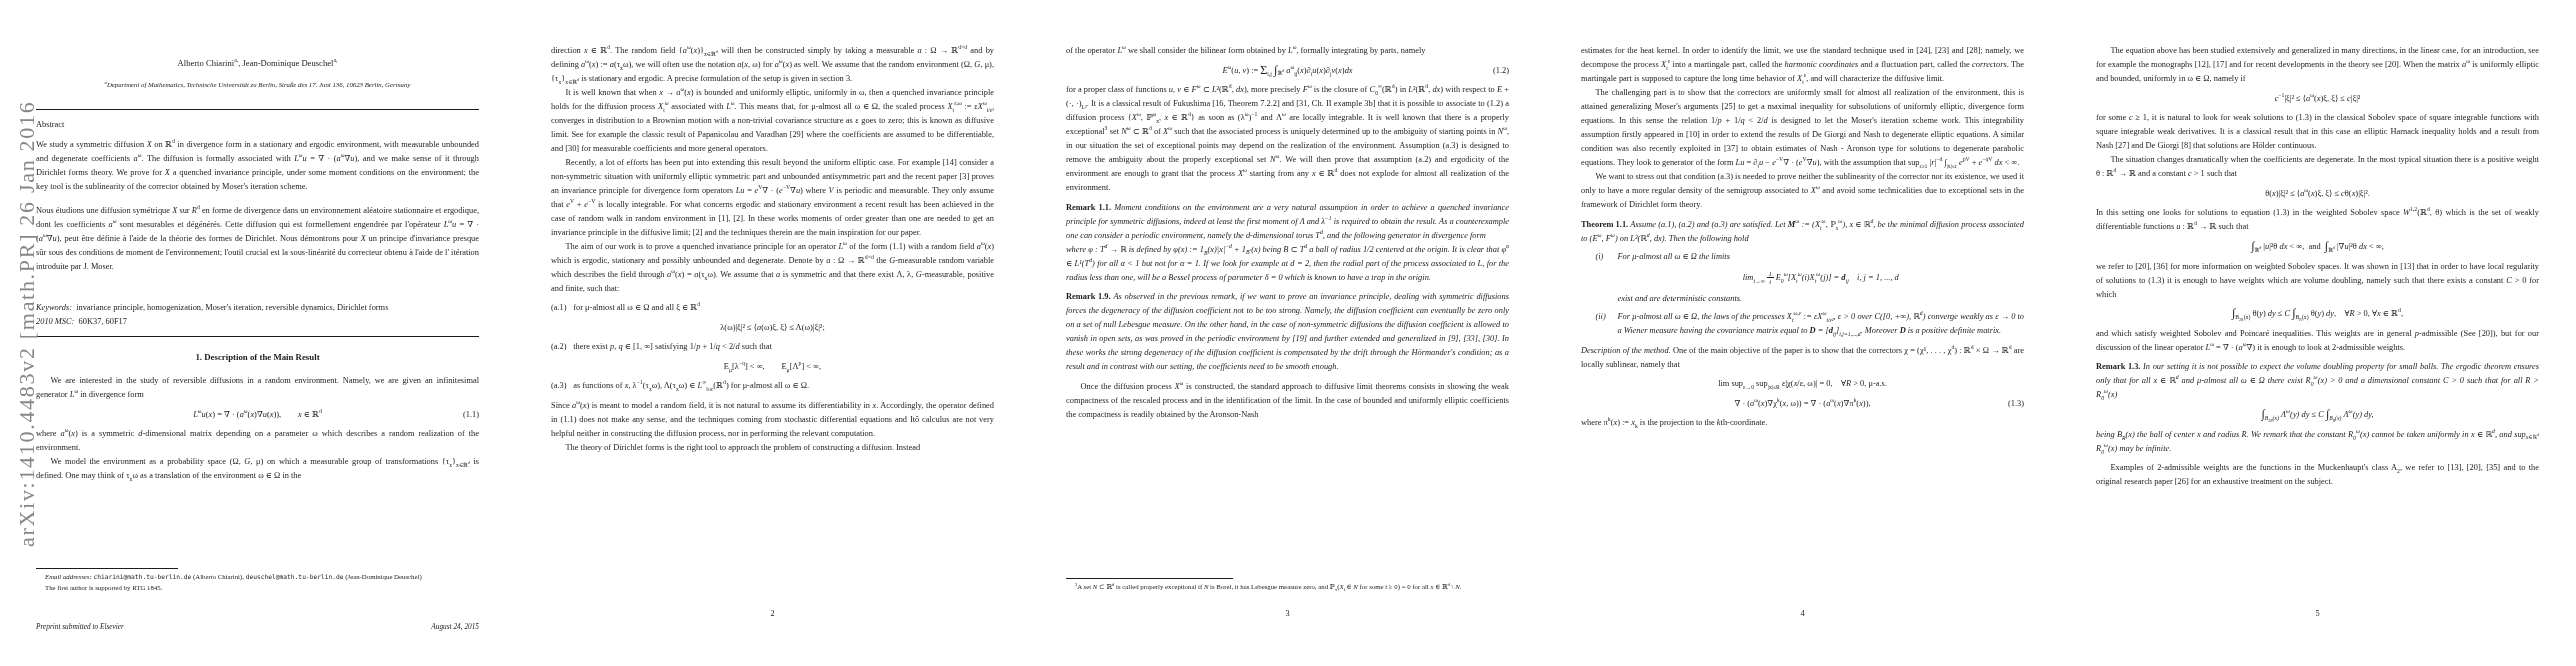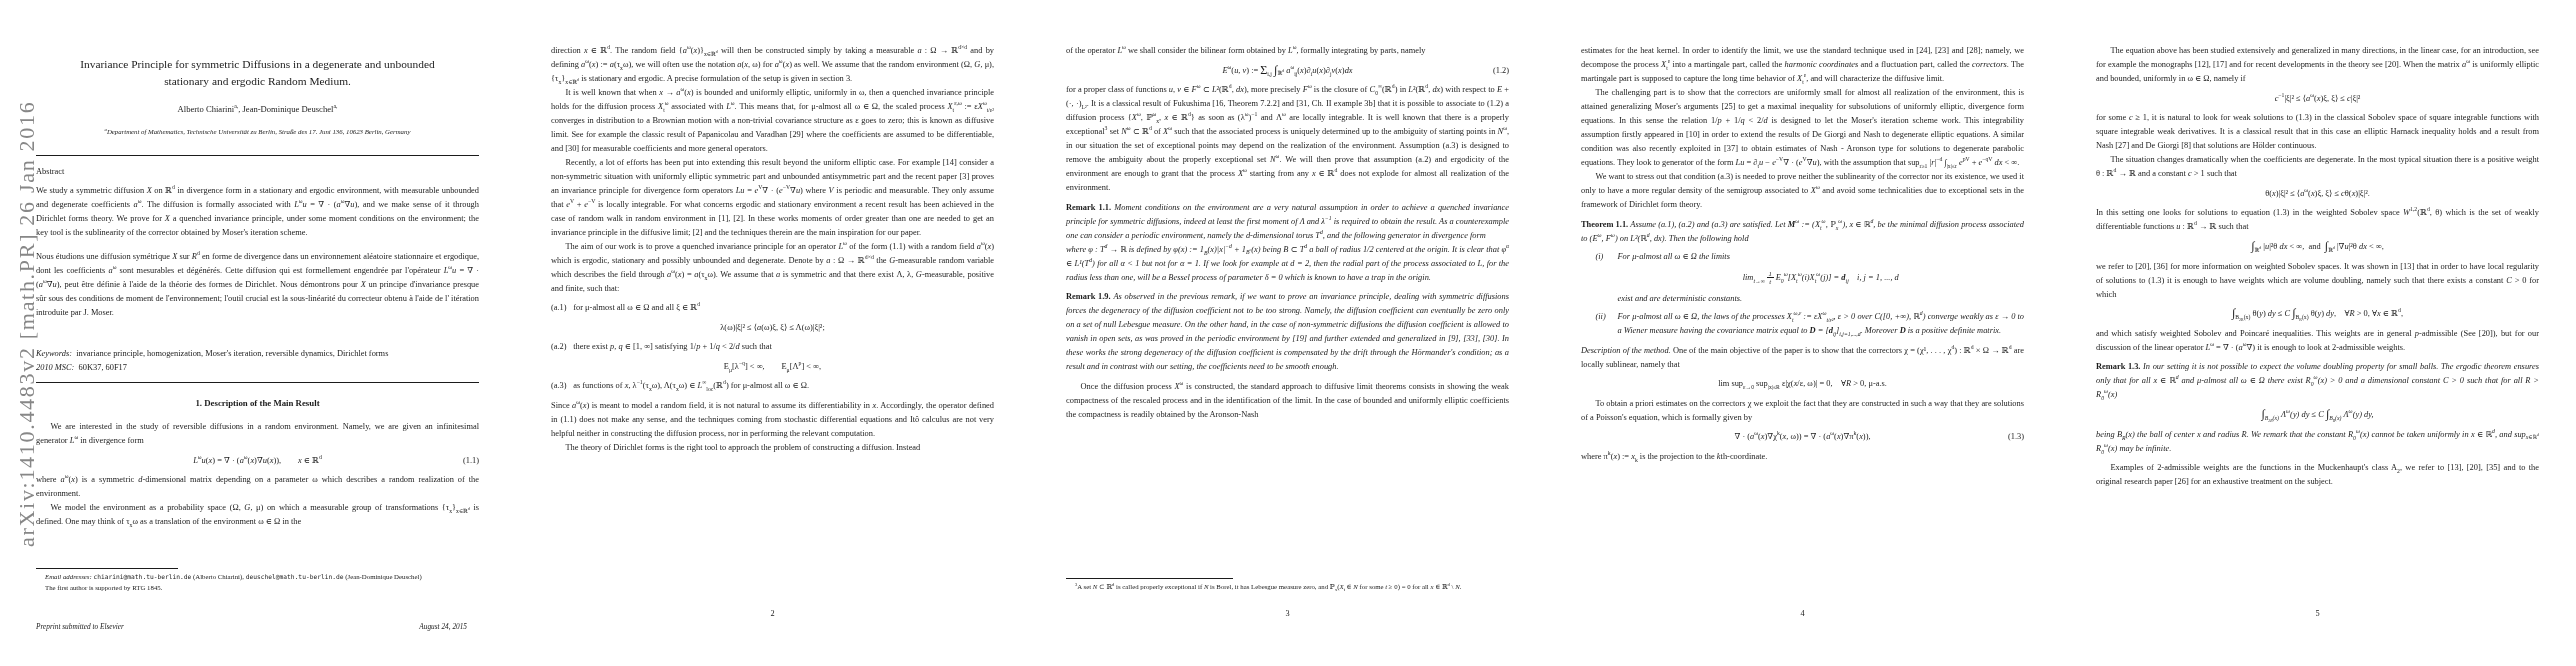--- a/index.html
+++ b/index.html
@@ -46,33 +46,32 @@
   .hr2 { margin-top:6.7px; }
   .absh { margin-top:8.3px; font-weight:normal; text-align:left; }
   .absp { margin-top:5.6px; }
   .absfr { margin-top:10px; }
   .kw { margin-top:27px; }
   .sech { margin-top:13.3px; font-weight:bold; font-size:8.8px; text-align:center; }
   .p1first { margin-top:10px; }
   .fnblock { position:absolute; left:36px; right:36px; top:568px; font-size:6.8px; line-height:10.6px; }
   .fnrule { width:142px; border:none; height:0; border-top:0.8px solid #1b1b1b; margin:0 0 3.3px 0; }
   .fnp { text-indent:9px; margin:0; text-align:justify; }
-  .footer { position:absolute; left:36px; right:48px; top:620px; display:flex; justify-content:space-between; font-style:italic; font-size:7.3px; }
+  .footer { position:absolute; left:36px; right:36px; top:620px; display:flex; justify-content:space-between; font-style:italic; font-size:7.3px; }
   .fnblock3 { position:absolute; left:36px; right:36px; top:578px; font-size:6.8px; line-height:10.6px; }
   .fnrule3 { width:167px; border:none; height:0; border-top:0.8px solid #1b1b1b; margin:0 0 3.3px 0; }
   .pageno { position:absolute; left:0; right:0; bottom:46px; text-align:center; font-size:8.3px; }
 </style>
 </head>
 <body>
 
 <div class="doc">
 
   <div class="page">
     <div class="stamp">arXiv:1410.4483v2  [math.PR]  26 Jan 2016</div>
-    <div class="titleblock">Invariance Principle for symmetric Diffusions in a degenerate and unbounded stationary and ergodic Random Medium.</div>
     <div class="authors">Alberto Chiarini<sup>a,</sup>, Jean-Dominique Deuschel<sup>a,</sup></div>
     <div class="affil"><sup>a</sup>Department of Mathematics, Technische Universität zu Berlin, Straße des 17. Juni 136, 10623 Berlin, Germany</div>
     <hr class="hr hr1">
     <div class="par absh">Abstract</div>
     <p class="par absp">We study a symmetric diffusion <i>X</i> on ℝ<sup>d</sup> in divergence form in a stationary and ergodic environment, with measurable unbounded and degenerate coefficients <i>a</i><sup>ω</sup>. The diffusion is formally associated with <i>L</i><sup>ω</sup><i>u</i> = ∇ · (<i>a</i><sup>ω</sup>∇<i>u</i>), and we make sense of it through Dirichlet forms theory. We prove for <i>X</i> a quenched invariance principle, under some moment conditions on the environment; the key tool is the sublinearity of the corrector obtained by Moser's iteration scheme.</p>
     <p class="par absfr">Nous étudions une diffusion symétrique <i>X</i> sur <i>R</i><sup>d</sup> en forme de divergence dans un environnement aléatoire stationnaire et ergodique, dont les coefficients <i>a</i><sup>ω</sup> sont mesurables et dégénérés. Cette diffusion qui est formellement engendrée par l'opérateur <i>L</i><sup>ω</sup><i>u</i> = ∇ · (<i>a</i><sup>ω</sup>∇<i>u</i>), peut être définie à l'aide de la théorie des formes de Dirichlet. Nous démontrons pour <i>X</i> un principe d'invariance presque sûr sous des conditions de moment de l'environnement; l'outil crucial est la sous-linéarité du correcteur obtenu à l'aide de l' itération introduite par J. Moser.</p>
     <p class="par kw"><i>Keywords:</i>&nbsp;&nbsp;invariance principle, homogenization, Moser's iteration, reversible dynamics, Dirichlet forms</p>
     <p class="par"><i>2010 MSC:</i>&nbsp;&nbsp;60K37, 60F17</p>
     <hr class="hr hr2">
     <div class="par sech">1. Description of the Main Result</div>
@@ -168,21 +167,20 @@
       <span class="tlabel">(ii)</span>
       <div class="tbody">For μ-almost all ω ∈ Ω, the laws of the processes X<sub>t</sub><sup>ω,ε</sup> := εX<sup>ω</sup><sub>t/ε²</sub>, ε &gt; 0 over C([0, +∞), ℝ<sup>d</sup>) converge weakly as ε → 0 to a Wiener measure having the covariance matrix equal to <b>D</b> = [<b>d</b><sub>ij</sub>]<sub>i,j=1,...,d</sub>. Moreover <b>D</b> is a positive definite matrix.</div>
     </div>
     <p class="par gap">
       <span class="it">Description of the method.</span>
       <span>One of the main objective of the paper is to show that the correctors χ = (χ¹, . . . , χ<sup>d</sup>) : ℝ<sup>d</sup> × Ω → ℝ<sup>d</sup> are locally sublinear, namely that</span>
     </p>
     <div class="disp">
       <span>lim sup<sub>ε→0</sub> sup<sub>|x|≤R</sub> ε|χ(<i>x</i>/ε, ω)| = 0, ∀<i>R</i> &gt; 0, μ-a.s.</span>
     </div>
-    <p class="par ind">To obtain a priori estimates on the correctors χ we exploit the fact that they are constructed in such a way that they are solutions of a Poisson's equation, which is formally given by</p>
     <div class="disp">
       <span>∇ · (<i>a</i><sup>ω</sup>(<i>x</i>)∇χ<sup>k</sup>(<i>x</i>, ω)) = ∇ · (<i>a</i><sup>ω</sup>(<i>x</i>)∇π<sup>k</sup>(<i>x</i>)),</span>
       <span class="eqnum">(1.3)</span>
     </div>
     <p class="par">where π<sup>k</sup>(<i>x</i>) := <i>x</i><sub>k</sub> is the projection to the <i>k</i>th-coordinate.</p>
     <div class="pageno">4</div>
   </div>
 
   <div class="page">
     <p class="par ind">The equation above has been studied extensively and generalized in many directions, in the linear case, for an introduction, see for example the monographs [12], [17] and for recent developments in the theory see [20]. When the matrix <i>a</i><sup>ω</sup> is uniformly elliptic and bounded, uniformly in ω ∈ Ω, namely if</p>

